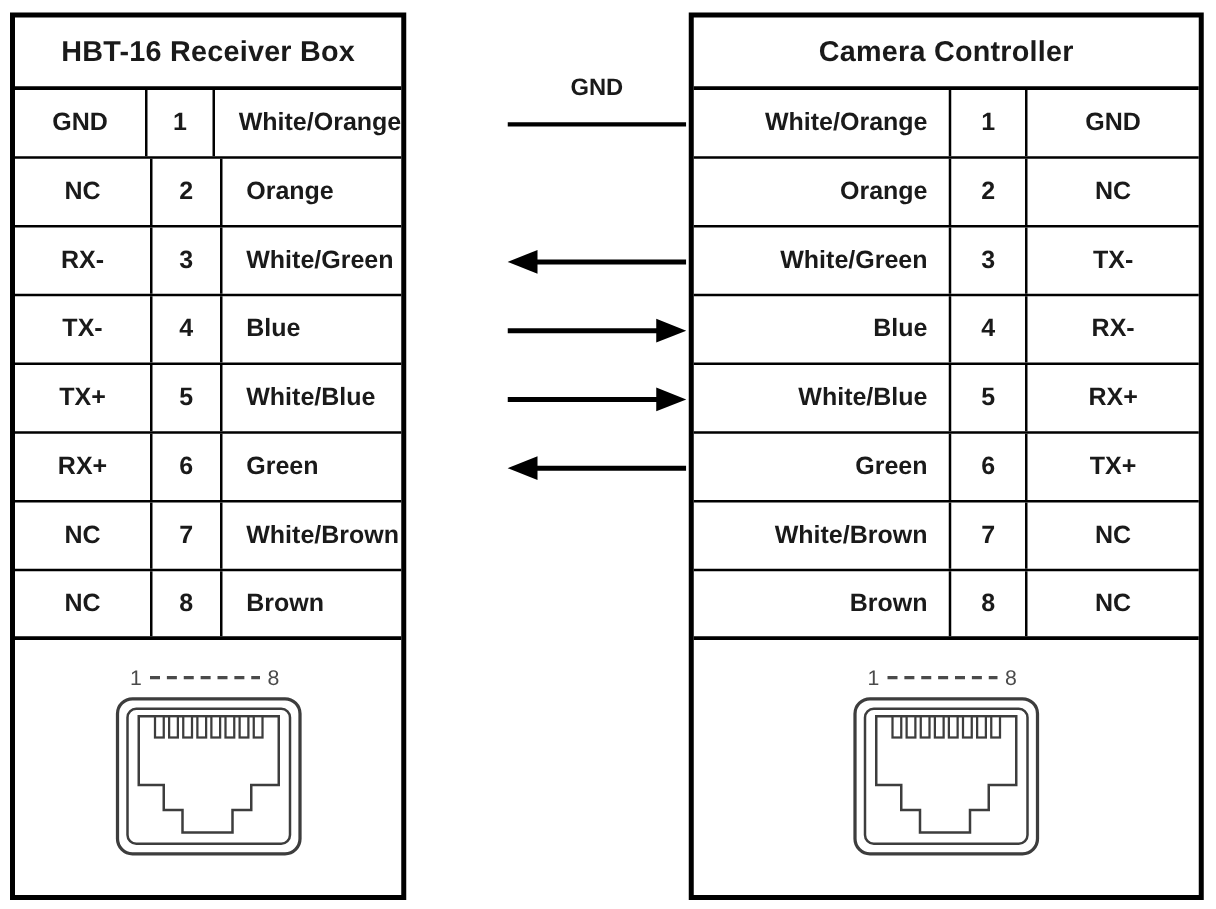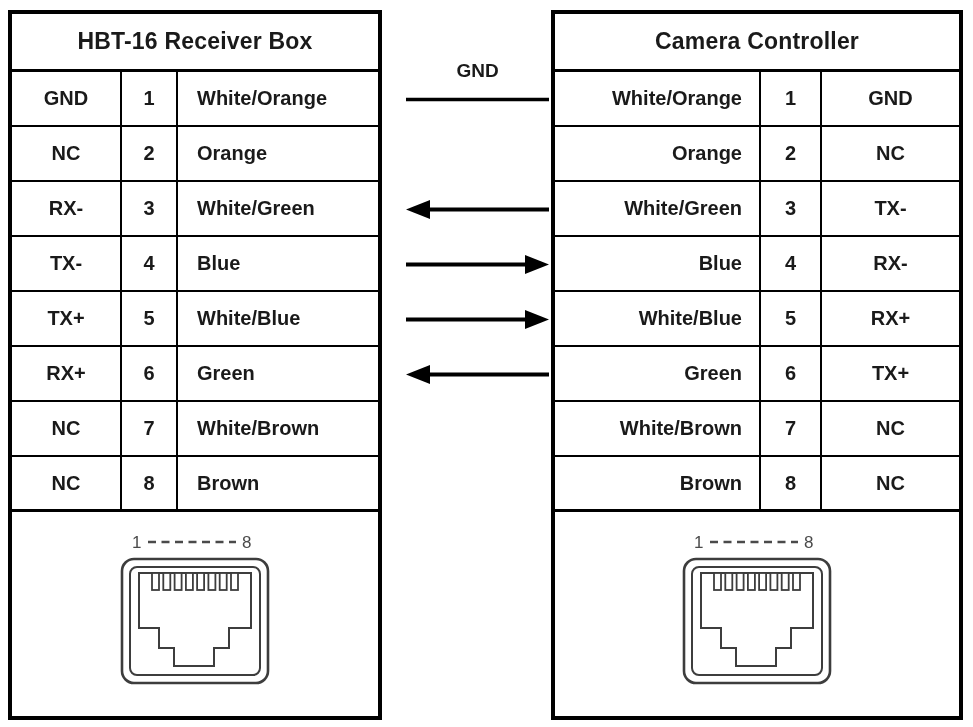--- a/index.html
+++ b/index.html
@@ -15,21 +15,21 @@
 
   .pin-table {
     position: absolute;
     top: 10px;
     box-sizing: border-box;
     border: 4px solid #000;
     background: #fff;
     display: flex;
     flex-direction: column;
   }
-  .pin-table.left  { left: 8px;   width: 374px; height: 710px; text-align: right; }
+  .pin-table.left  { left: 8px;   width: 317px; height: 710px; text-align: right; }
   .pin-table.right { left: 551px; width: 412px; height: 710px; }
 
   .thead {
     height: 55px;
     border-bottom: 3px solid #000;
     display: flex; align-items: center; justify-content: center;
     font-size: 23px; font-weight: bold;
     letter-spacing: 0.2px;
   }
   .trow {

